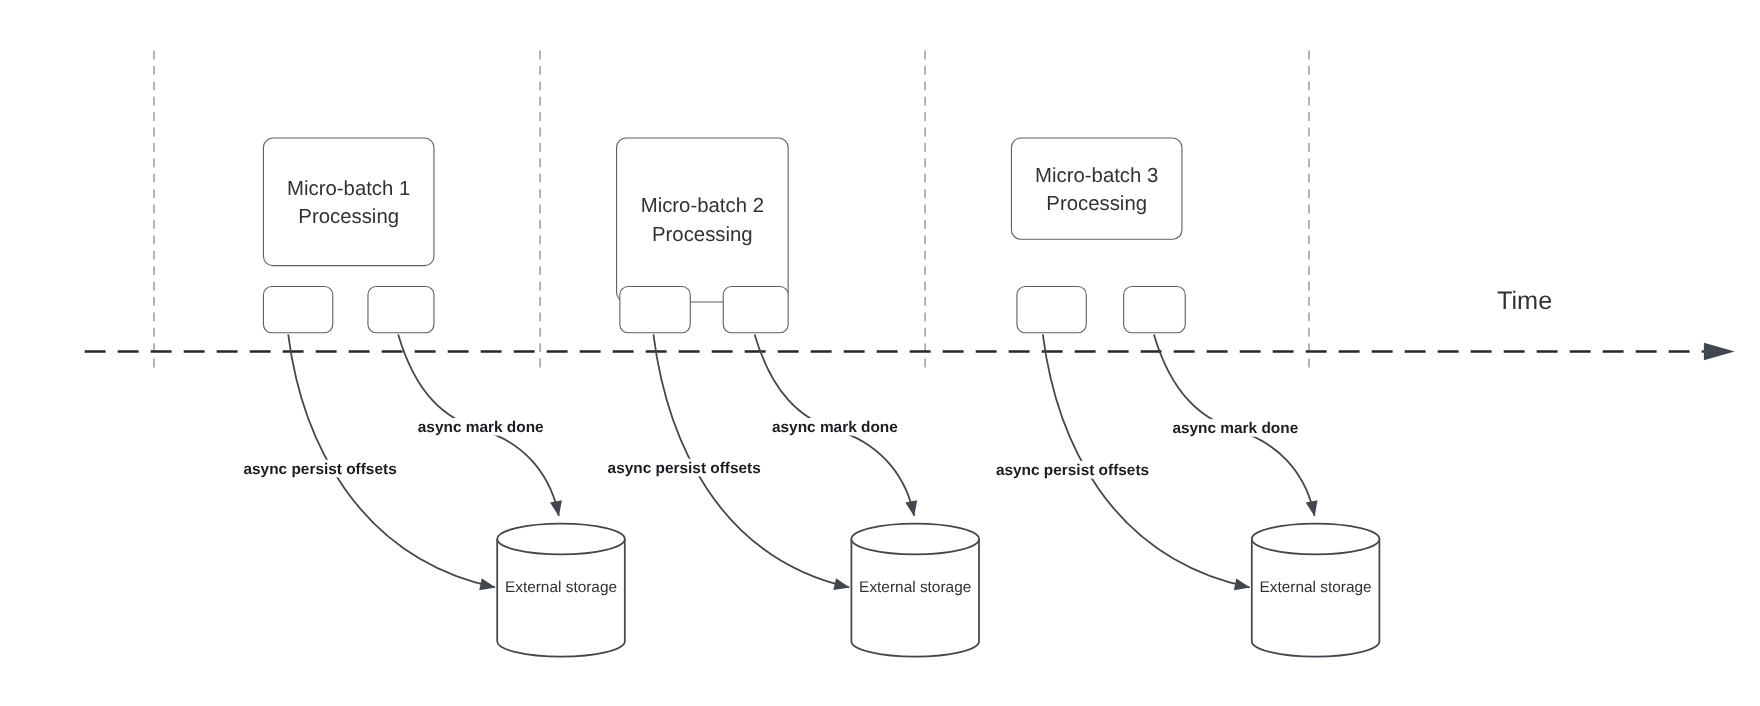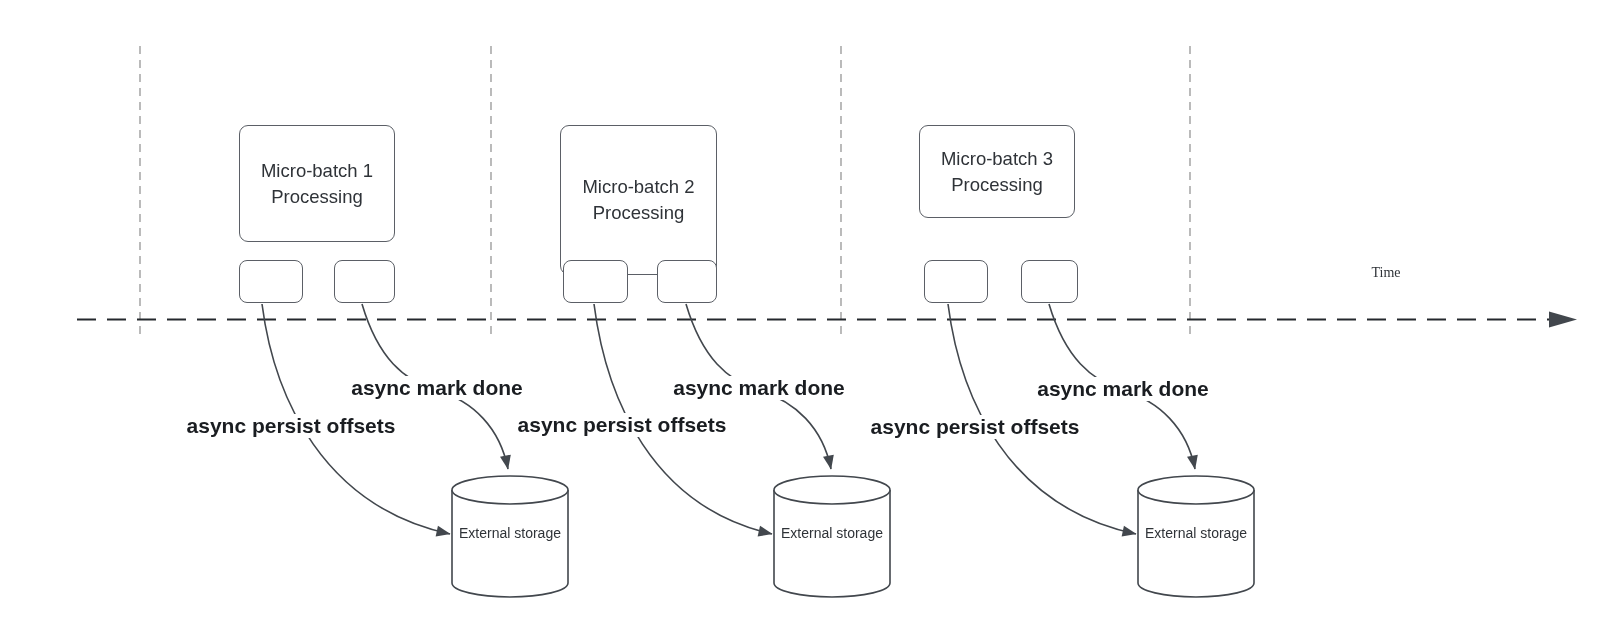--- a/index.html
+++ b/index.html
@@ -17,25 +17,25 @@
   .cyl{stroke:var(--arrow-stroke);stroke-width:1.6;fill:#fff;}
   .ah-fill{fill:var(--arrow-stroke);}
   .process-box{position:absolute;box-sizing:border-box;background:#fff;
     border:1.5px solid var(--box-border);border-radius:9px;
     display:flex;align-items:center;justify-content:center;text-align:center;
     color:var(--box-text);font-size:18.5px;line-height:1.38;}
   .process-box span{display:block;width:138px;}
   .task-box{position:absolute;box-sizing:border-box;background:#fff;
     border:1.5px solid var(--box-border);border-radius:8px;}
   .edge-label{position:absolute;transform:translate(-50%,-50%);background:#fff;
-    padding:0 3px;font-weight:bold;font-size:21px;color:var(--label-text);white-space:nowrap;}
+    padding:0 3px;font-weight:bold;font-size:14px;color:var(--label-text);white-space:nowrap;}
   .storage-label{position:absolute;transform:translate(-50%,-50%);width:110px;
     text-align:center;font-size:14px;color:var(--box-text);line-height:1.32;}
   .time-label{position:absolute;transform:translate(-50%,-50%);
-    font-size:14px;color:var(--box-text);font-family:Liberation Serif, serif;}
+    font-size:23px;color:var(--box-text);}
 </style>
 </head>
 <body>
 
 <div class="canvas">
 
   <svg class="layer" viewBox="0 0 1600 642" xmlns="http://www.w3.org/2000/svg">
     <defs>
       <marker id="ah" markerUnits="userSpaceOnUse" markerWidth="17" markerHeight="14" viewBox="0 0 17 14" refX="15" refY="7" orient="auto">
         <path class="ah-fill" d="M1.5,1.5 L15.5,7 L1.5,12.5 Z"></path>

